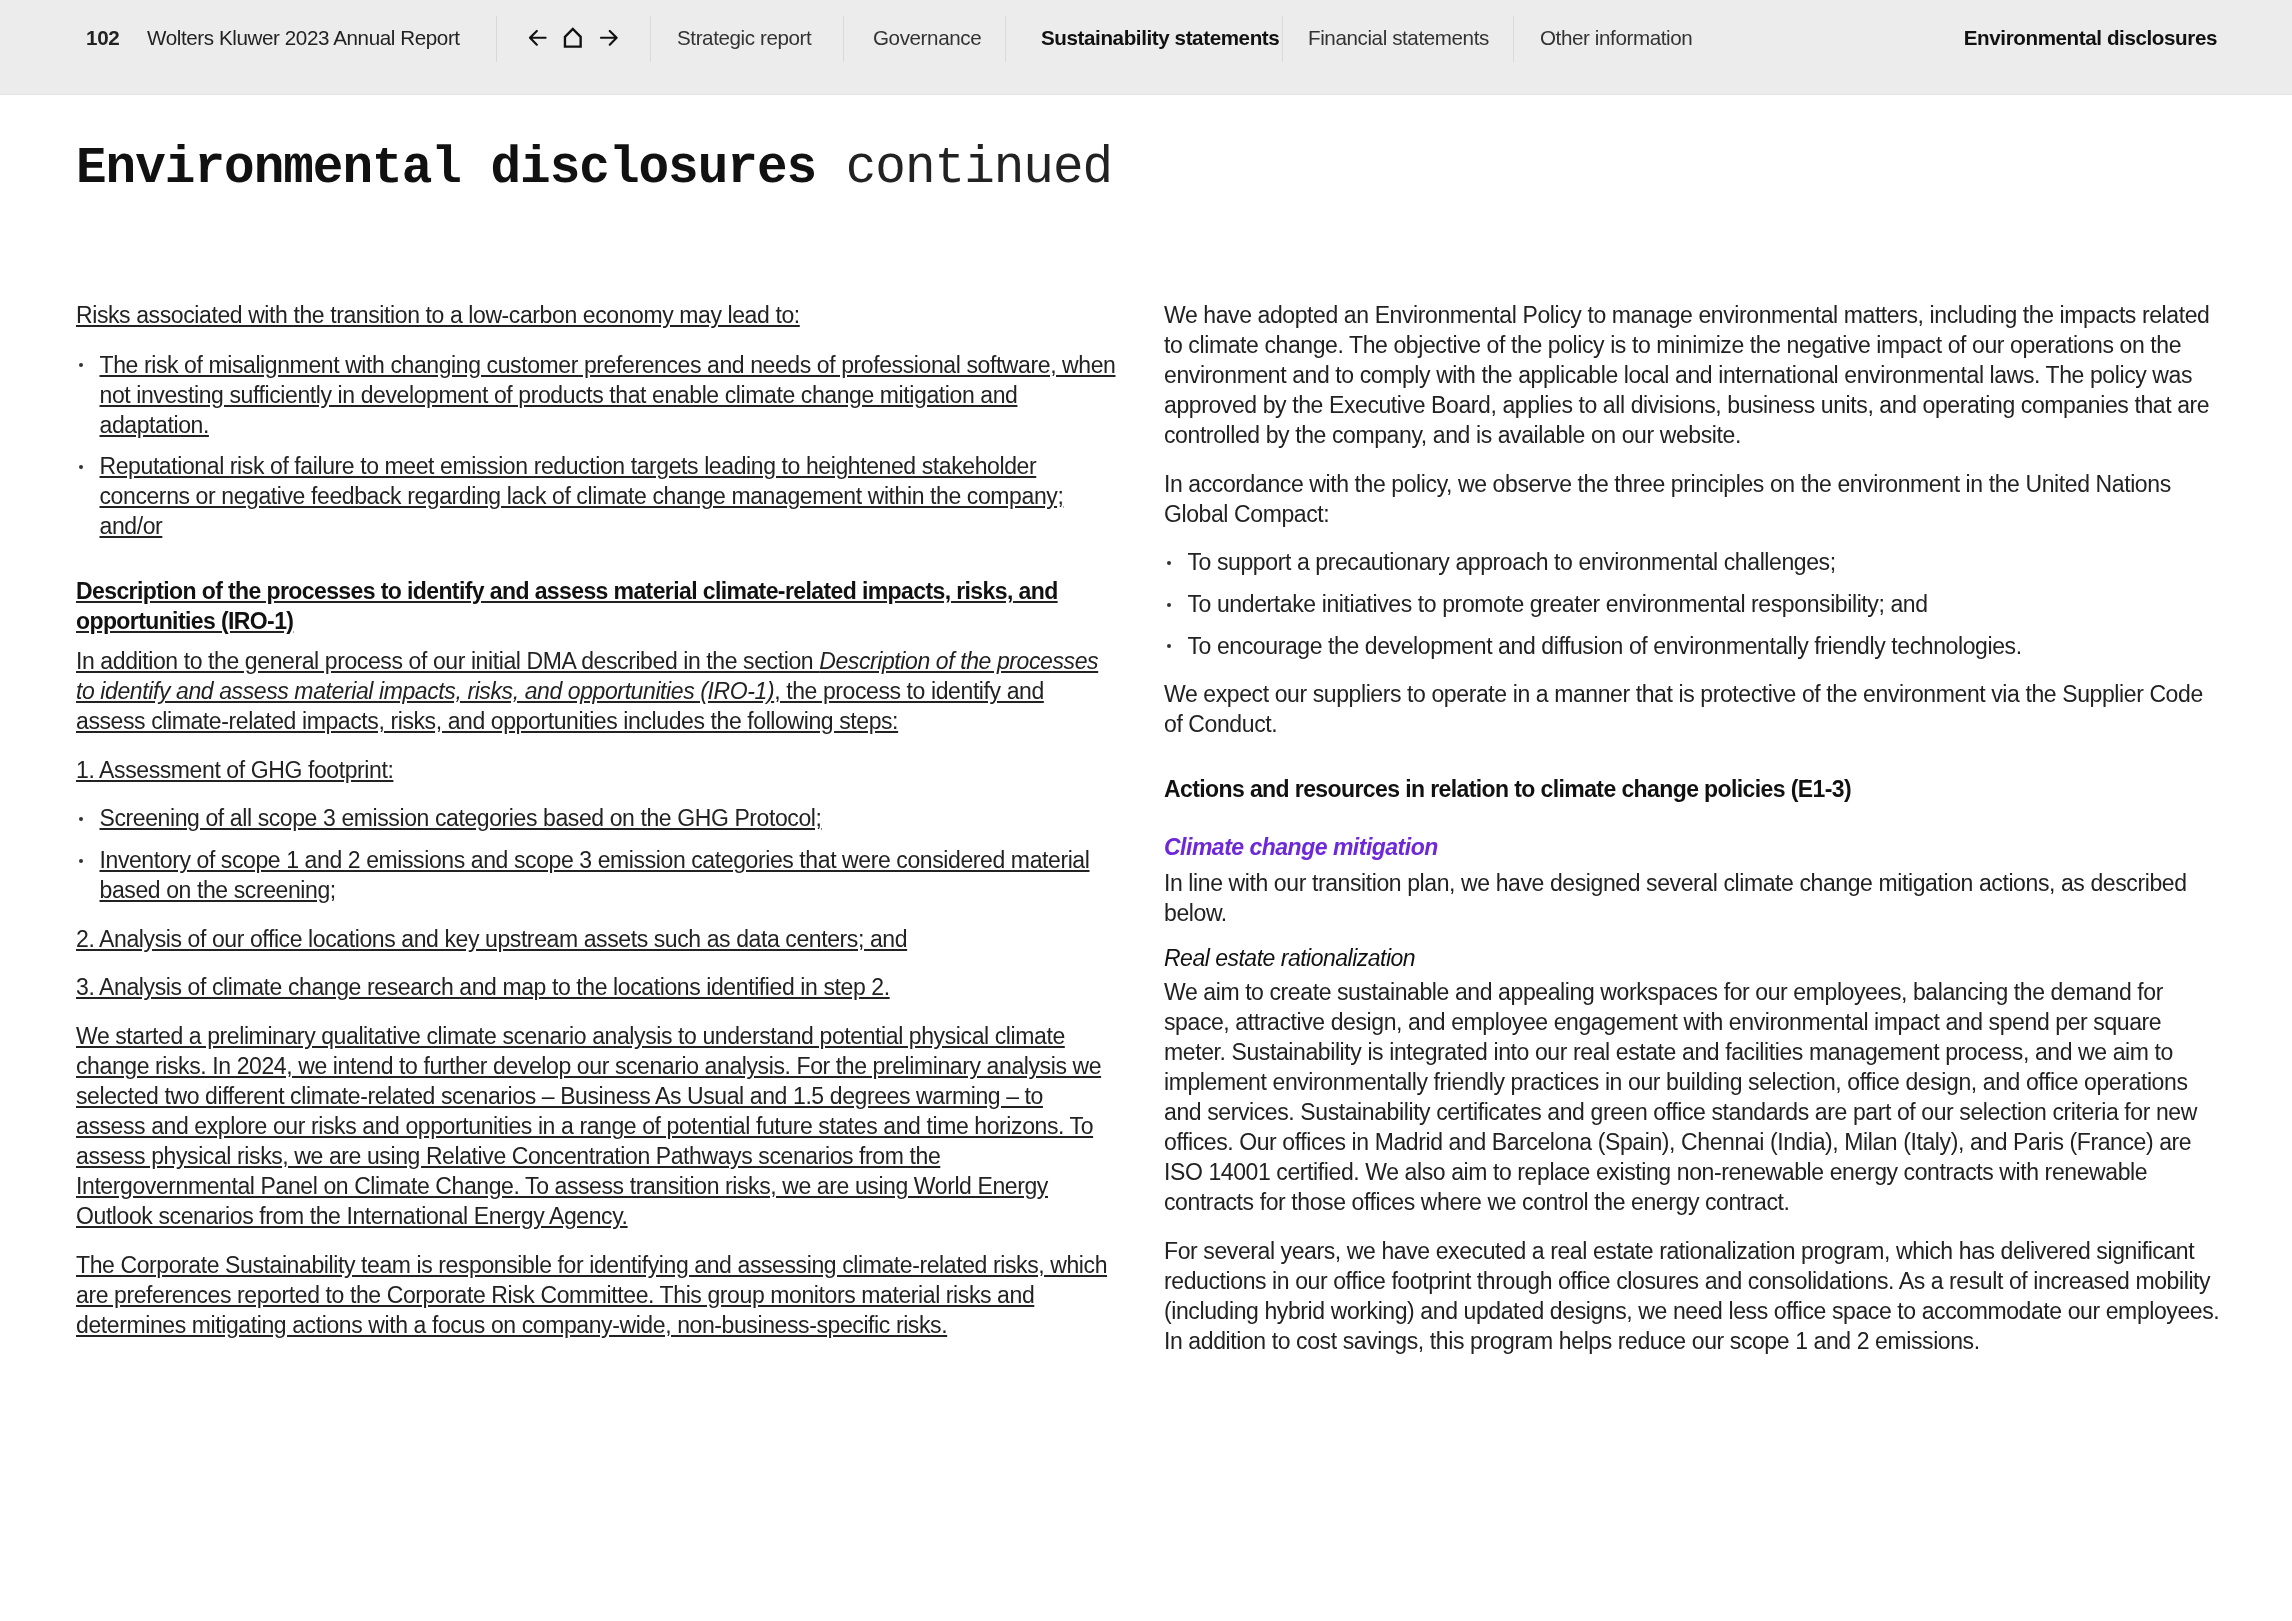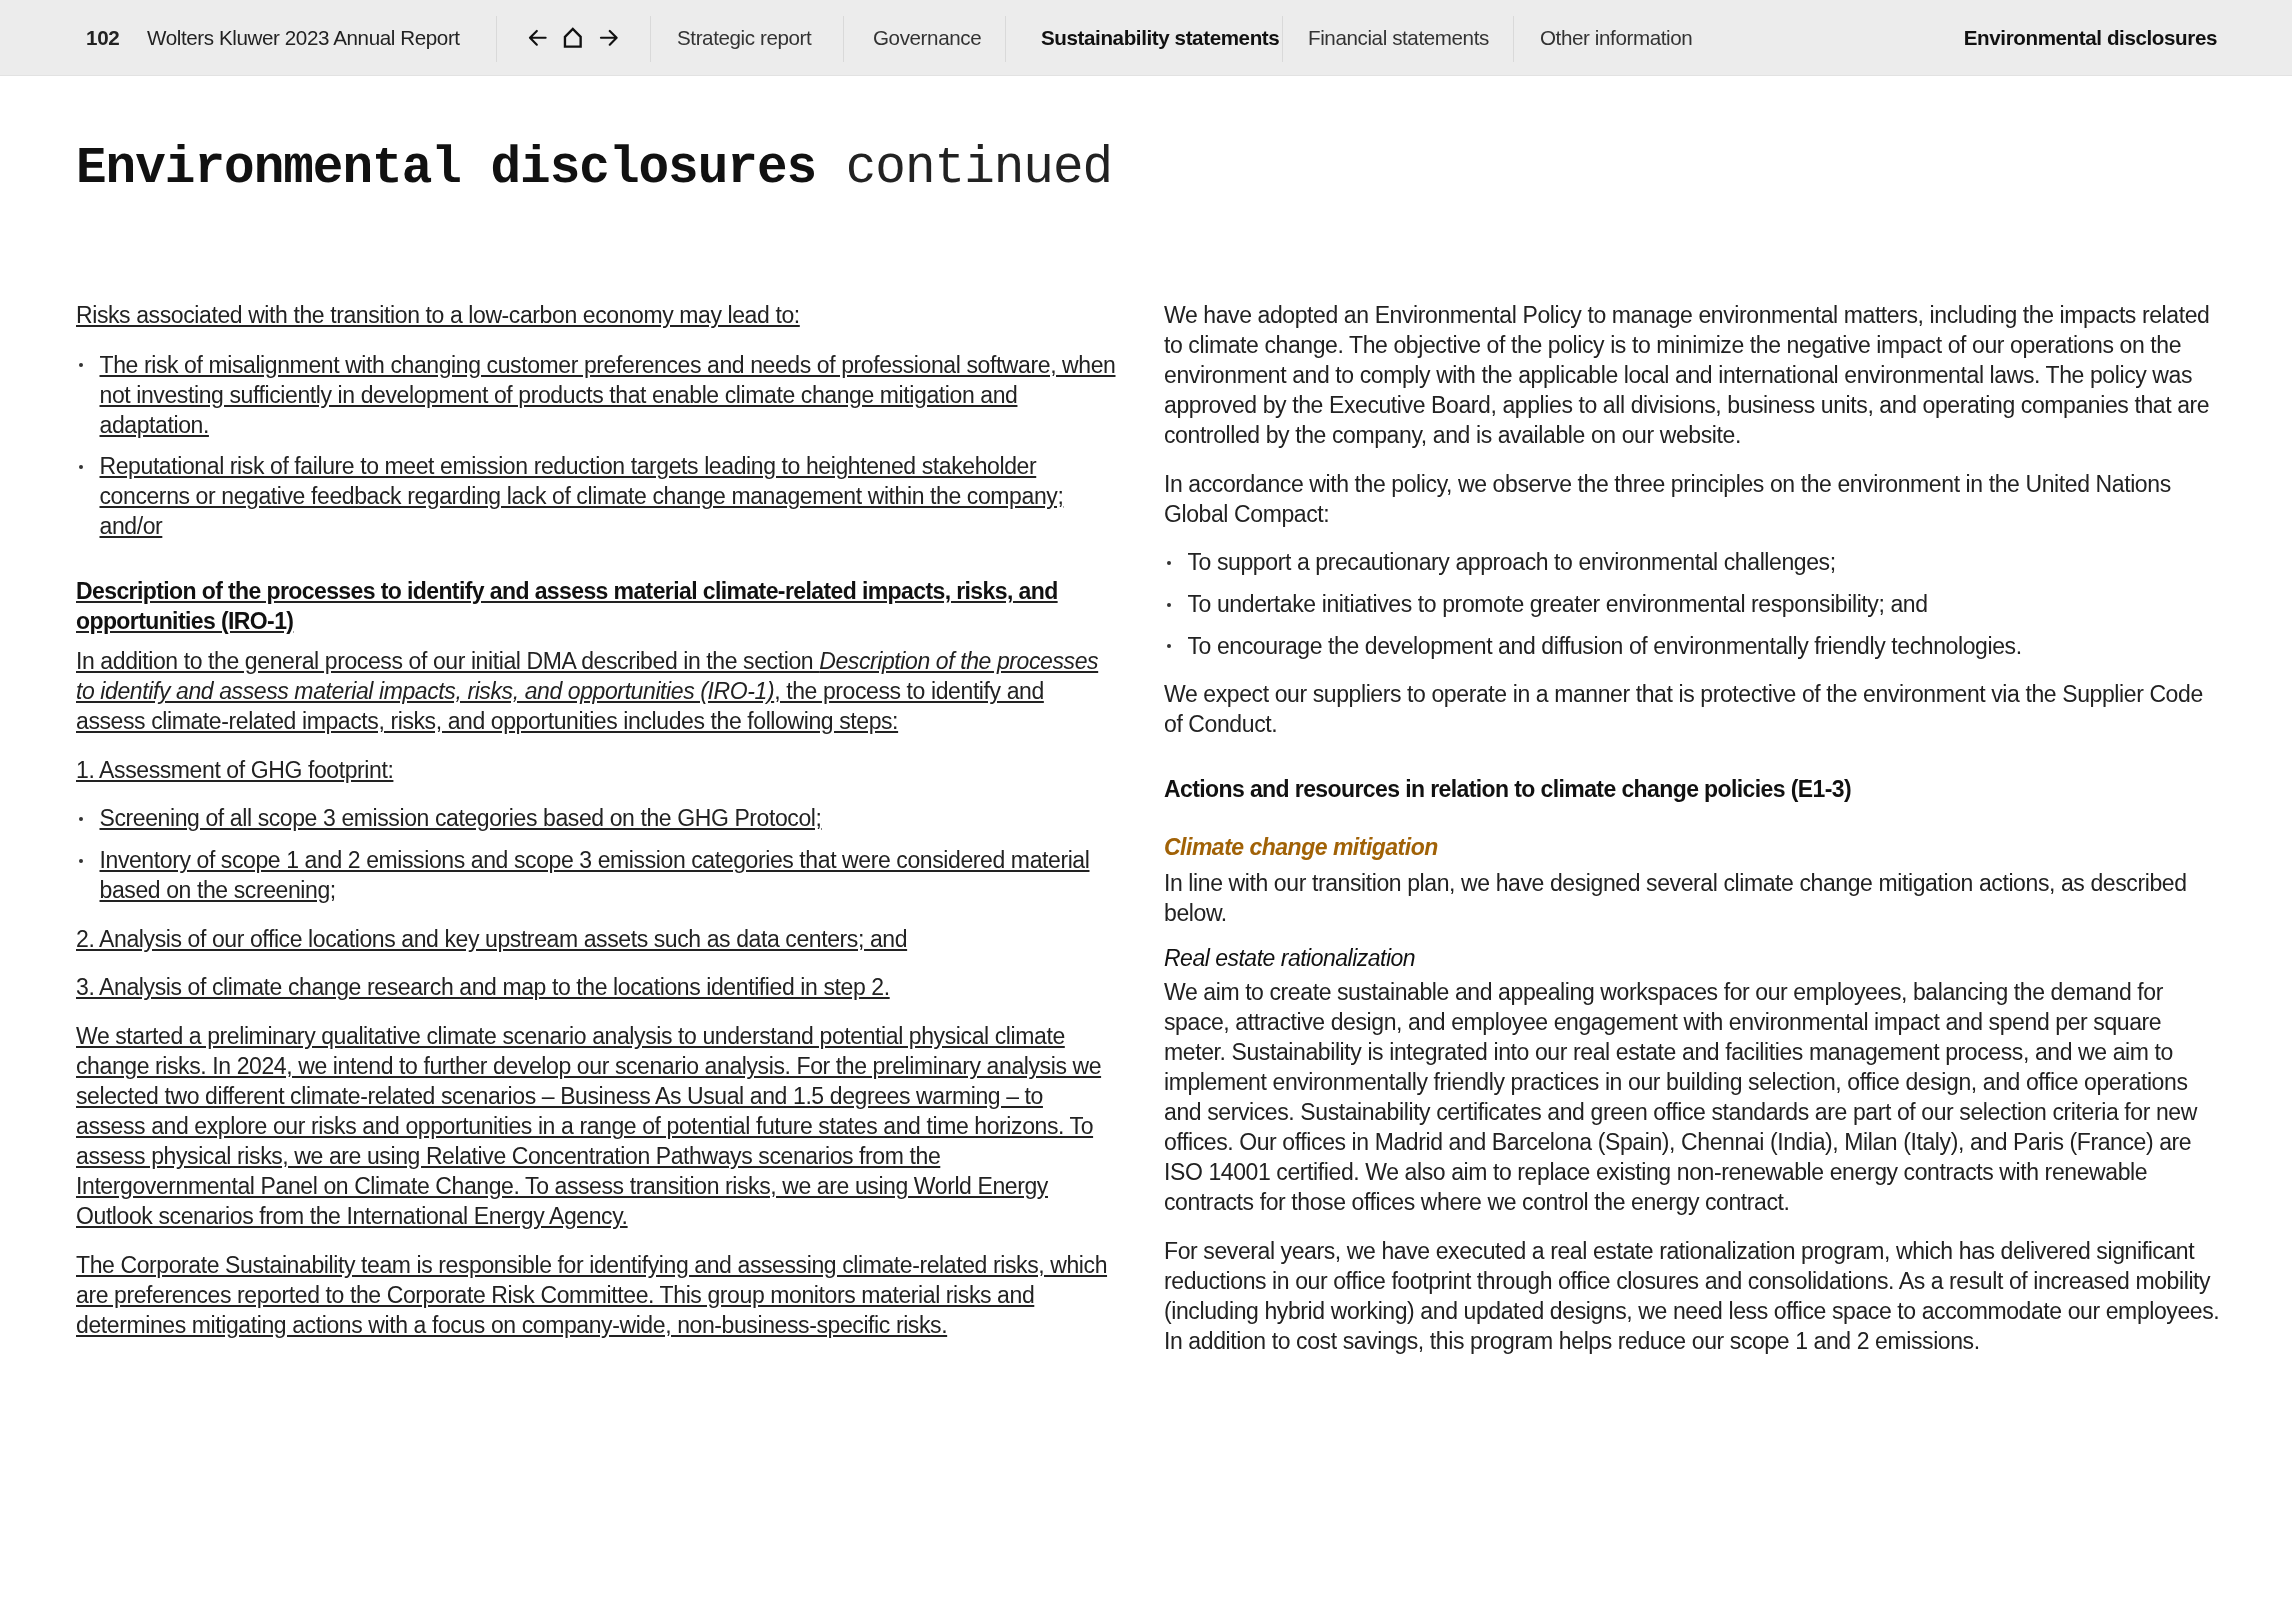--- a/index.html
+++ b/index.html
@@ -5,21 +5,21 @@
     * { box-sizing: border-box; margin: 0; padding: 0; }
     html, body {
       width: 2293px; height: 1621px;
       background: #ffffff;
       color: #1a1a1a;
       font-family: "Liberation Sans", "DejaVu Sans", sans-serif;
       overflow: hidden;
     }
     .topbar {
       position: absolute; left: 0; top: 0;
-      width: 2293px; height: 76px;
+      width: 2293px; height: 95px;
       background: #ececec;
       border-bottom: 1px solid #e2e2e2;
       display: flex; align-items: center;
       font-size: 20.6px;
       color: #222;
     }
     .tb-page {
       position: absolute; left: 86px; top: 0; height: 76px;
       display: flex; align-items: center;
       font-weight: bold; letter-spacing: -0.3px;
@@ -74,21 +74,21 @@
     .col-right { left: 1164px; width: 1059px; }
 
     .col p { margin: 0 0 18.6px 0; }
     .col h3 {
       font-size: 23px; line-height: 30px; font-weight: bold;
       color: #111; letter-spacing: -0.6px;
       margin: 0 0 9.8px 0;
     }
     .col h4 {
       font-size: 23px; line-height: 30px; font-style: italic; font-weight: bold;
-      color: #a16207; letter-spacing: -0.5px;
+      color: #6d28d9; letter-spacing: -0.5px;
       margin: 0 0 5.9px 0;
     }
     .col h5 {
       font-size: 23px; line-height: 30px; font-style: italic; font-weight: normal;
       color: #111; letter-spacing: -0.5px;
       margin: 0 0 3.9px 0;
     }
     .col ul { list-style: none; margin: 0 0 18.6px 0; }
     .col li {
       position: relative; padding-left: 23.5px; margin-bottom: 11.8px;

